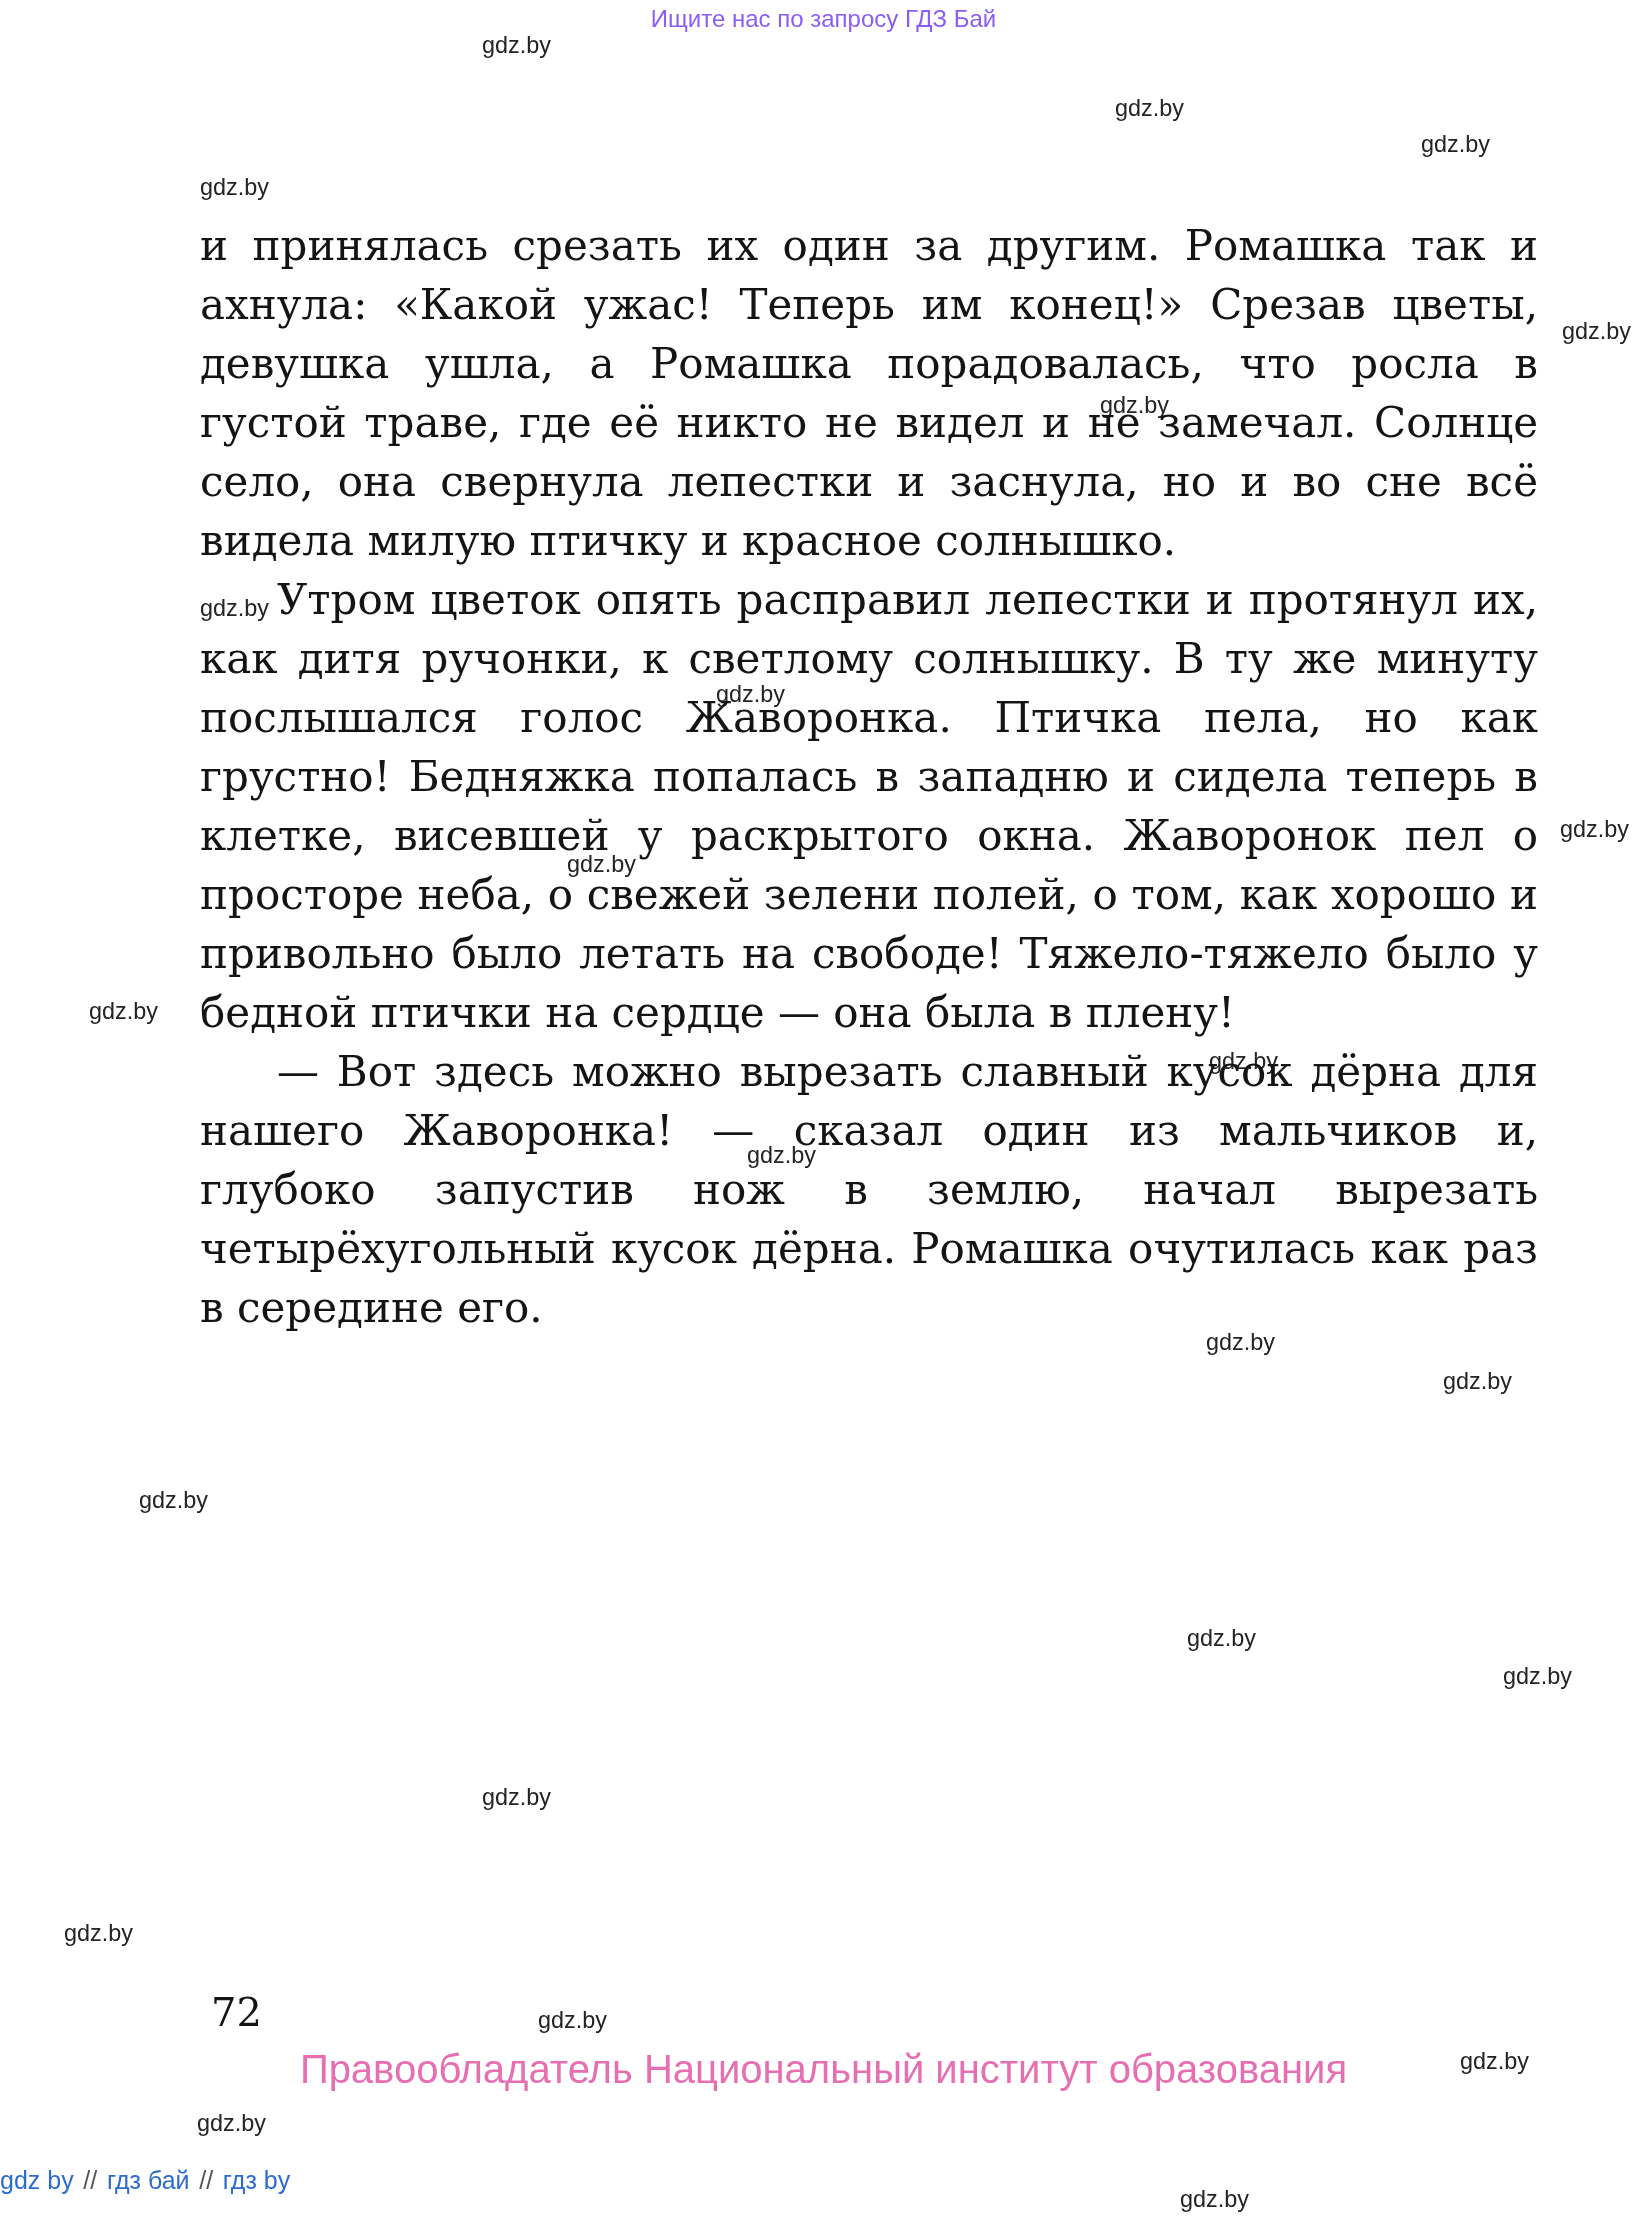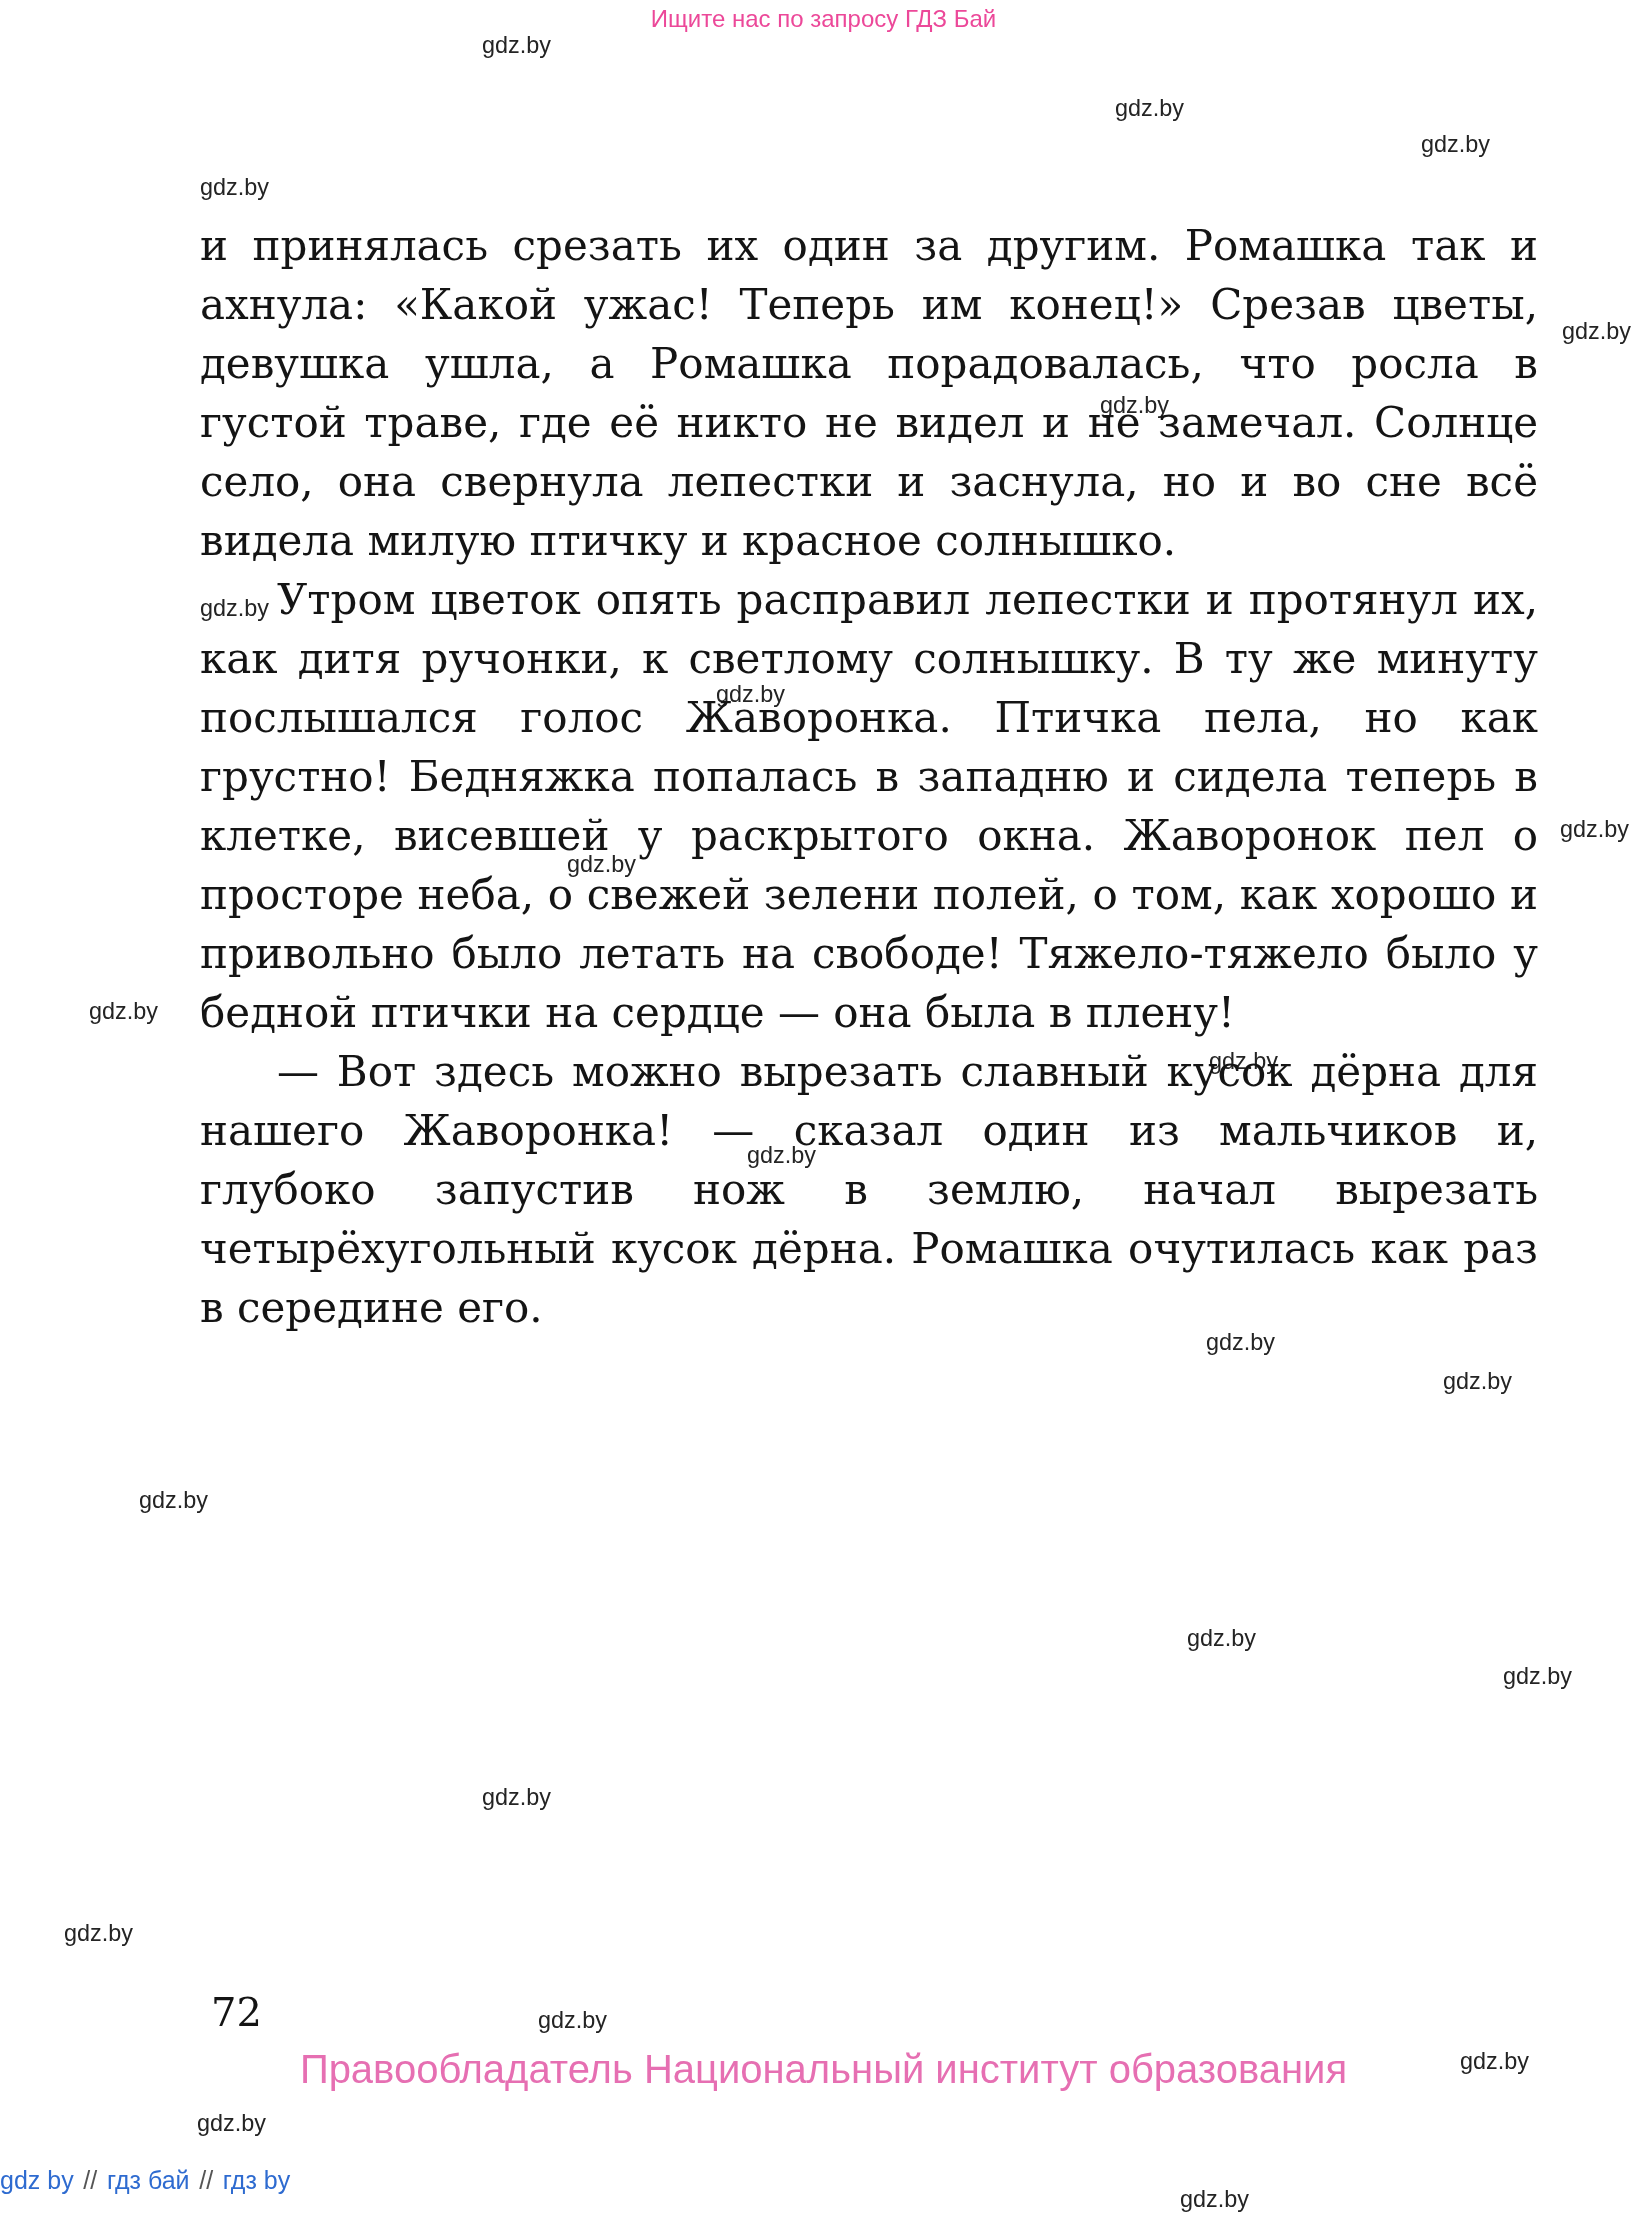--- a/index.html
+++ b/index.html
@@ -12,21 +12,21 @@
     overflow: hidden;
   }
   .header-note {
     position: absolute;
     top: 4.8px;
     left: 0;
     width: 100%;
     text-align: center;
     font-family: "Liberation Sans", sans-serif;
     font-size: 24px;
-    color: #ec4899;
+    color: #8b5cf6;
   }
   .wm {
     position: absolute;
     font-family: "Liberation Sans", sans-serif;
     font-size: 23.4px;
     color: #242424;
     white-space: nowrap;
   }
   .text-block {
     position: absolute;

